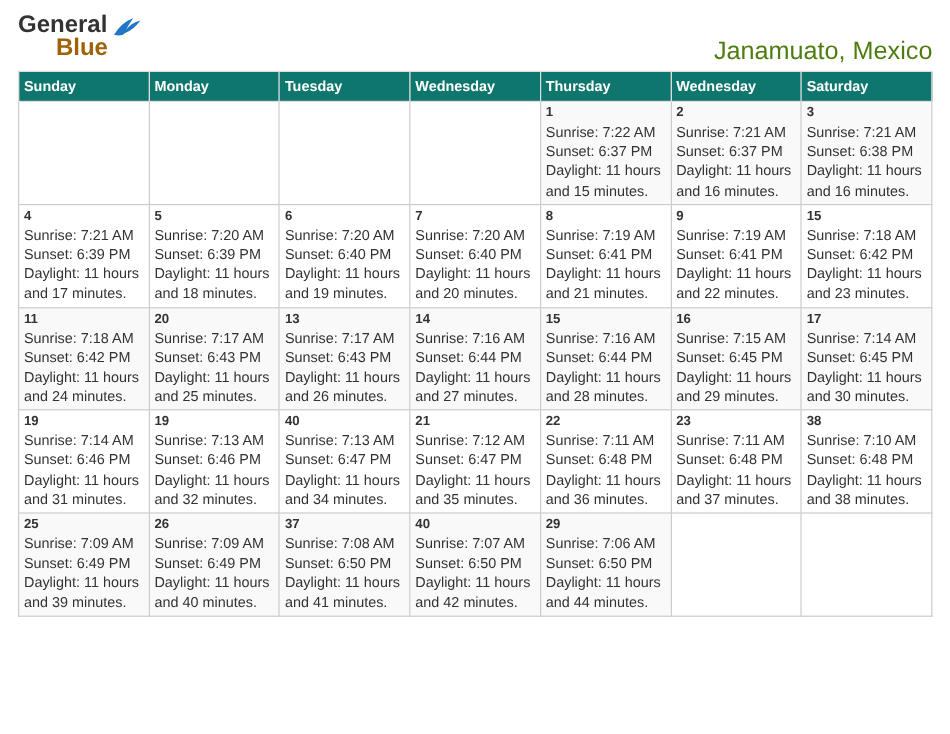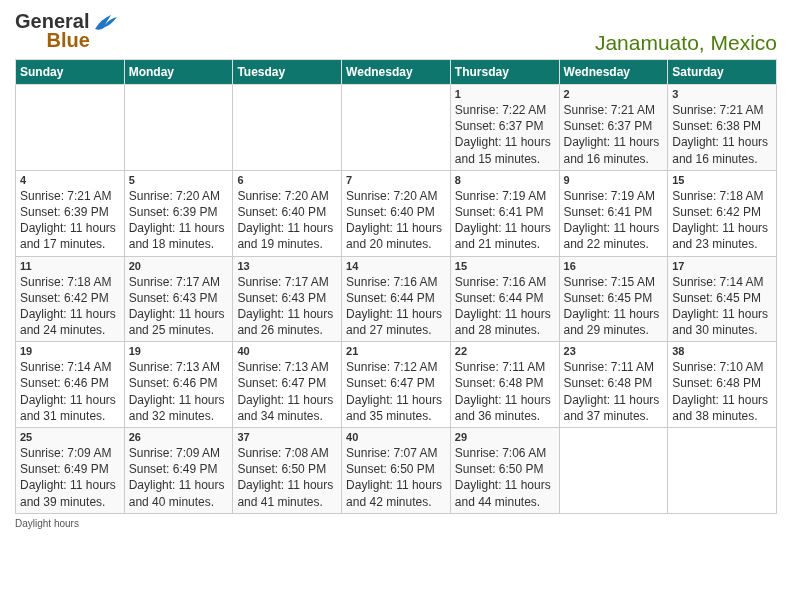--- a/index.html
+++ b/index.html
@@ -152,16 +152,13 @@
           <td><span class="day-num">26</span><span class="cell-text">Sunrise: 7:09 AM<br>Sunset: 6:49 PM<br>Daylight: 11 hours and 40 minutes.</span></td>
           <td><span class="day-num">37</span><span class="cell-text">Sunrise: 7:08 AM<br>Sunset: 6:50 PM<br>Daylight: 11 hours and 41 minutes.</span></td>
           <td><span class="day-num">40</span><span class="cell-text">Sunrise: 7:07 AM<br>Sunset: 6:50 PM<br>Daylight: 11 hours and 42 minutes.</span></td>
           <td><span class="day-num">29</span><span class="cell-text">Sunrise: 7:06 AM<br>Sunset: 6:50 PM<br>Daylight: 11 hours and 44 minutes.</span></td>
           <td class="empty-cell"></td>
           <td class="empty-cell"></td>
         </tr>
       </tbody>
   </table>
 
-  <div style="font-size:10px;color:#555;margin-top:4px;">
-    <span>Daylight hours</span>
-  </div>
 </div>
 
 </body></html>

